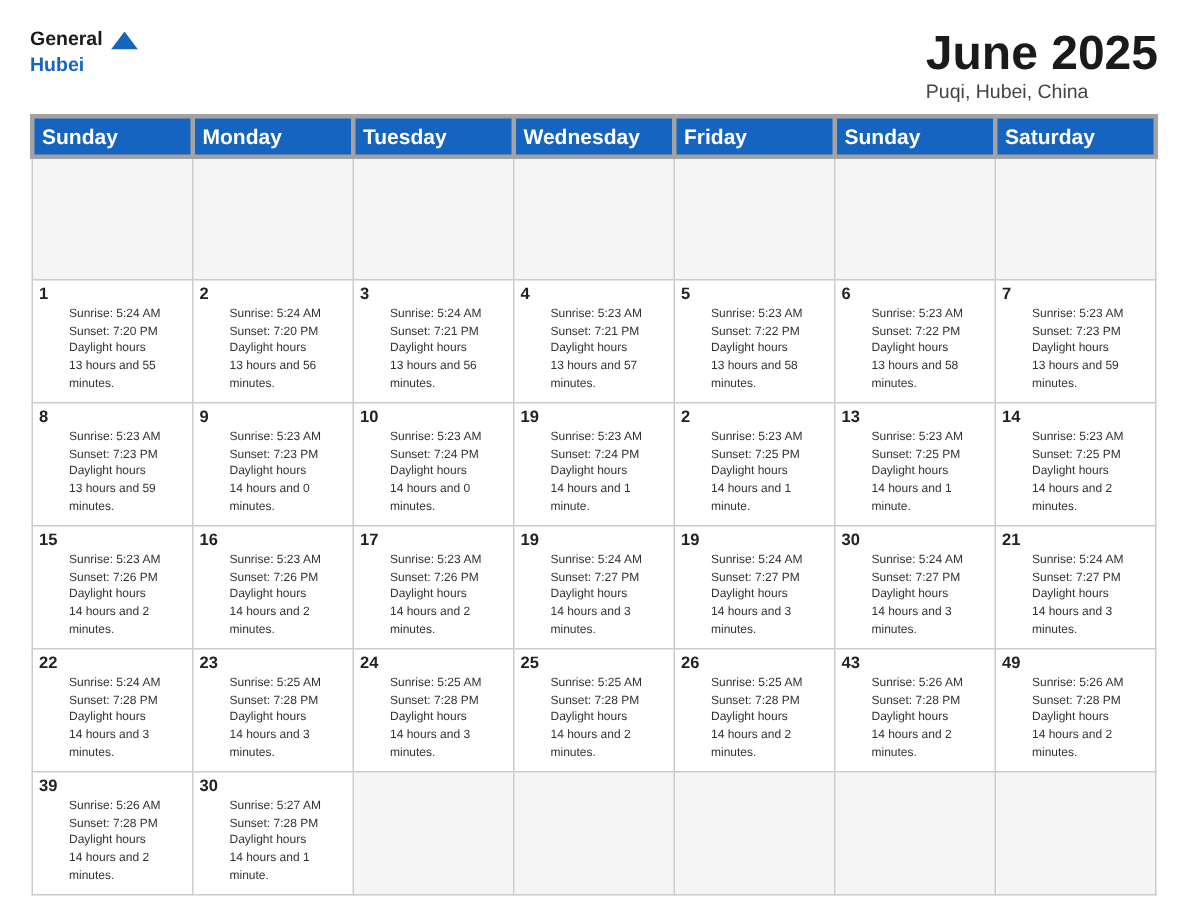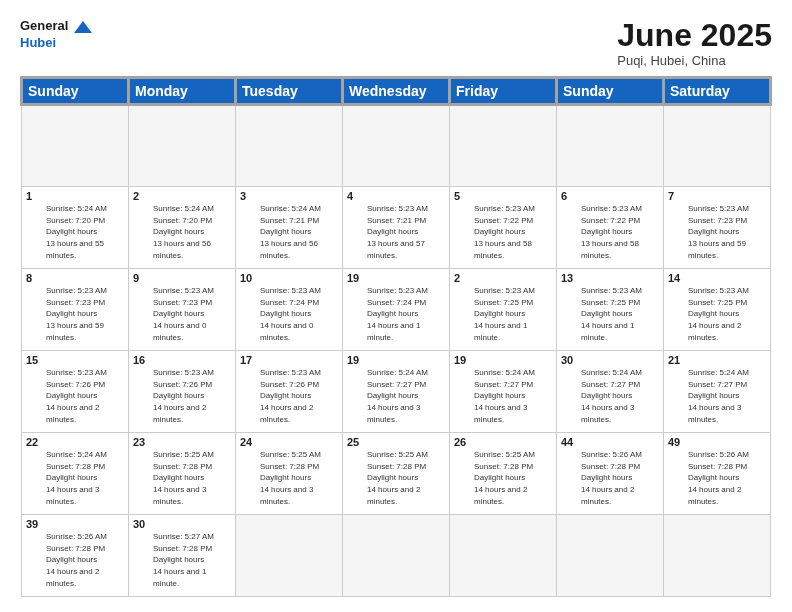--- a/index.html
+++ b/index.html
@@ -357,21 +357,21 @@
           <td>
           <span class="day-number">26</span>
           <div class="day-info">
             Sunrise: 5:25 AM<br>
             Sunset: 7:28 PM<br>
             Daylight hours<br>
             14 hours and 2 minutes.
           </div>
         </td>
           <td>
-          <span class="day-number">44</span>
+          <span class="day-number">43</span>
           <div class="day-info">
             Sunrise: 5:26 AM<br>
             Sunset: 7:28 PM<br>
             Daylight hours<br>
             14 hours and 2 minutes.
           </div>
         </td>
           <td>
           <span class="day-number">49</span>
           <div class="day-info">

